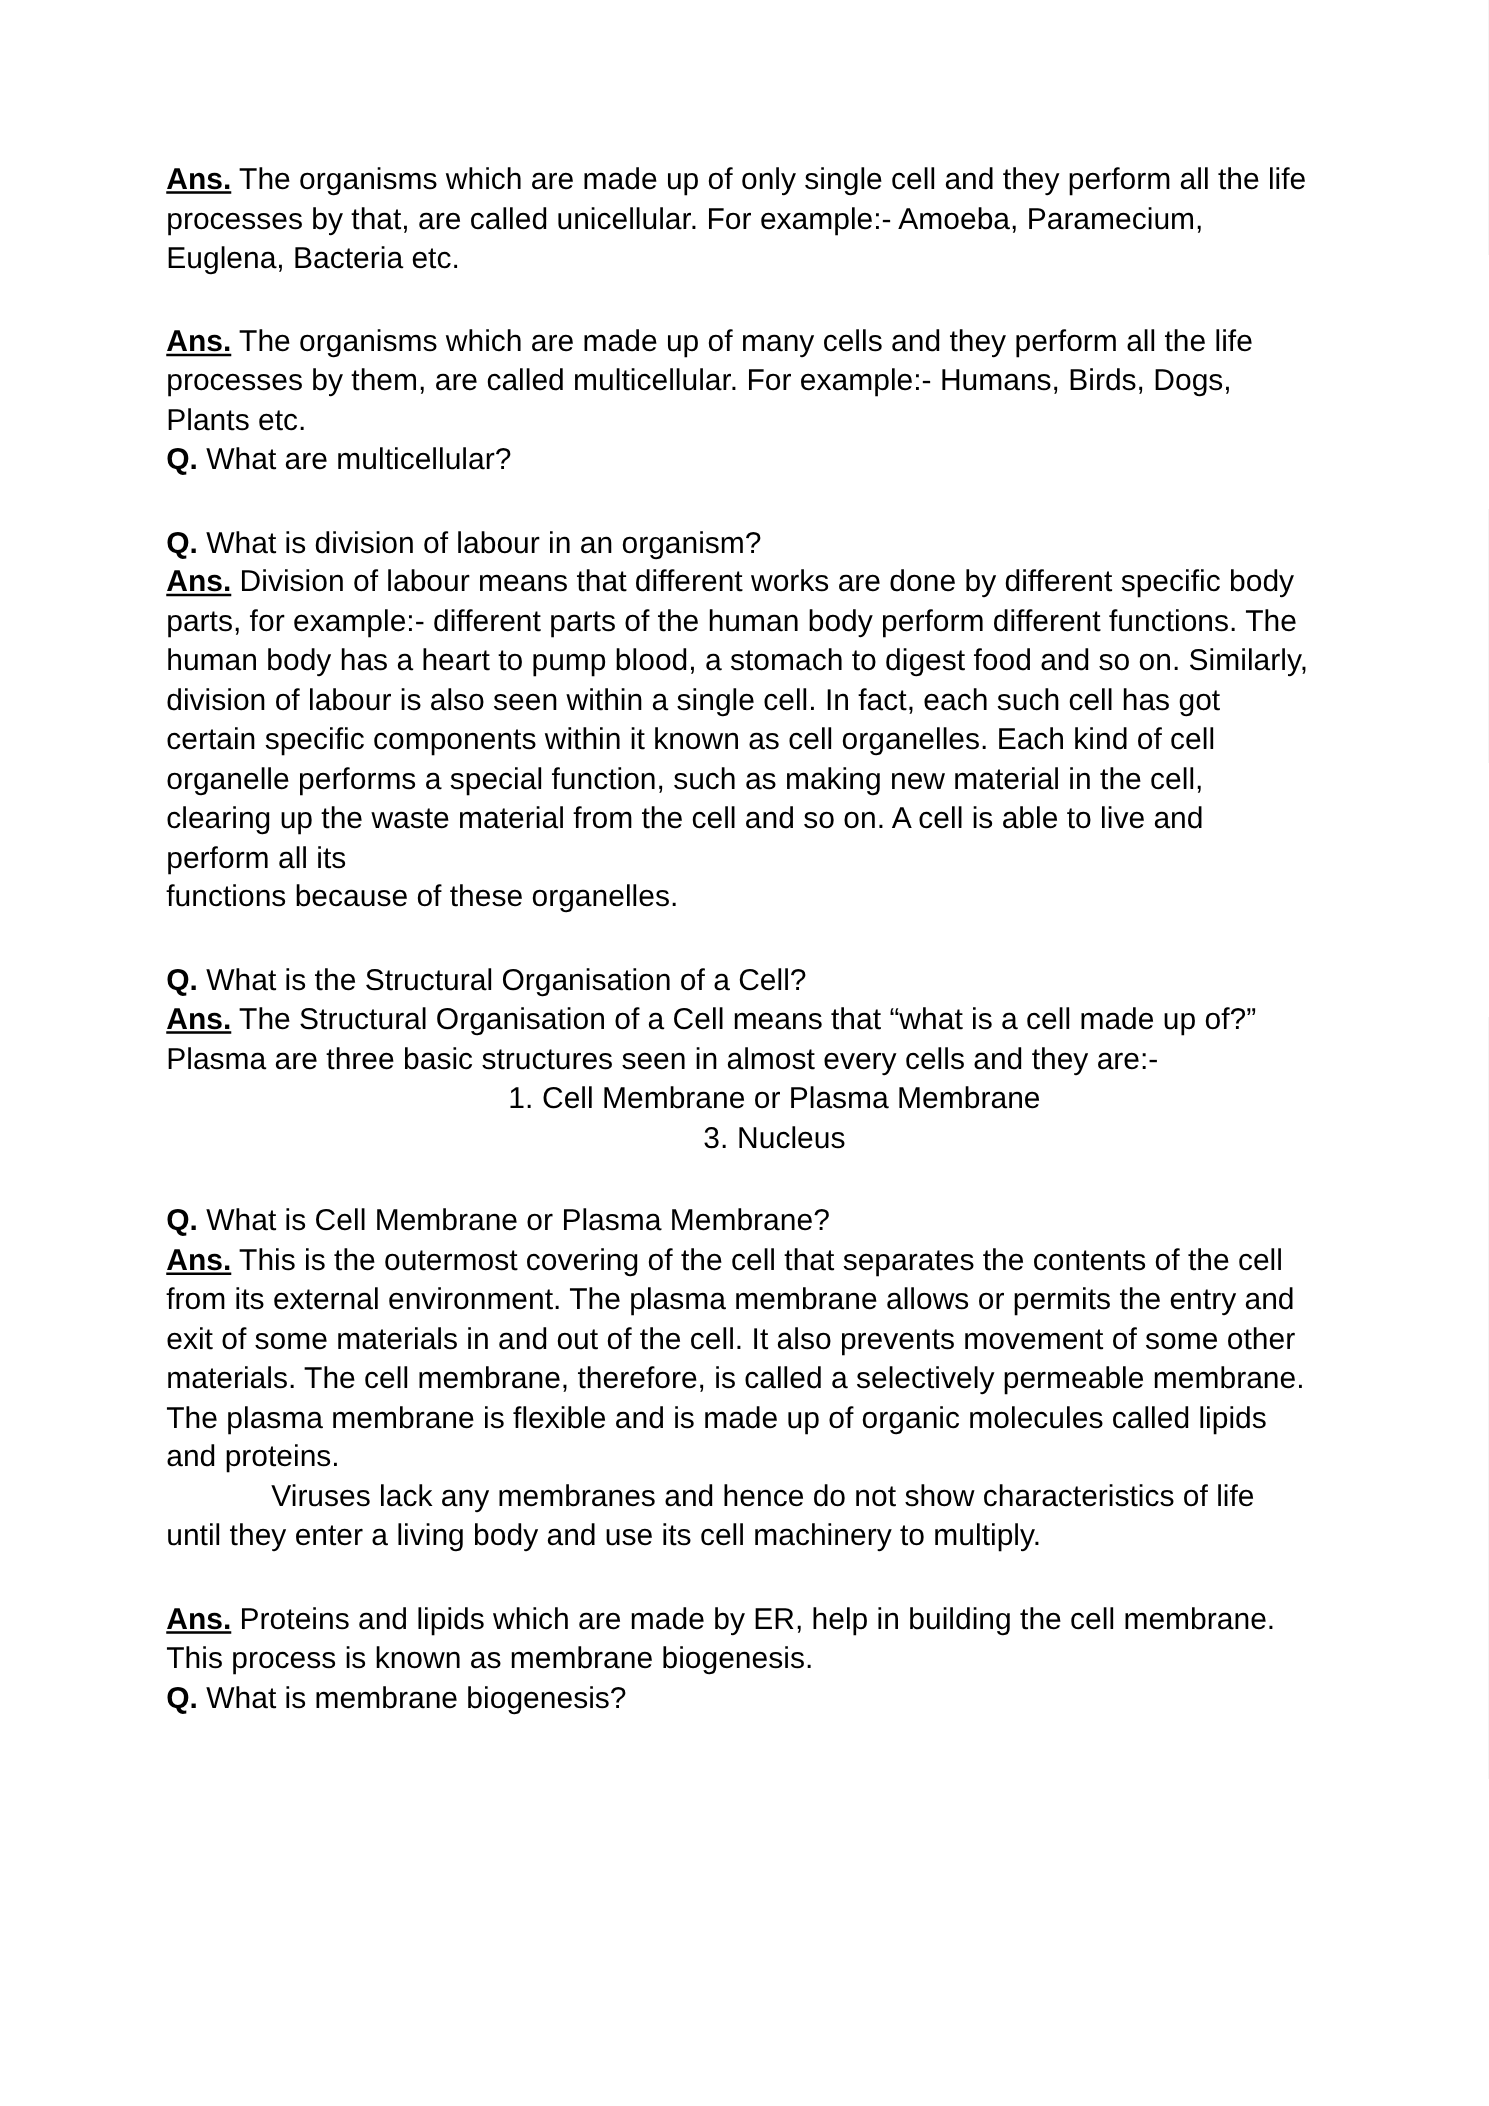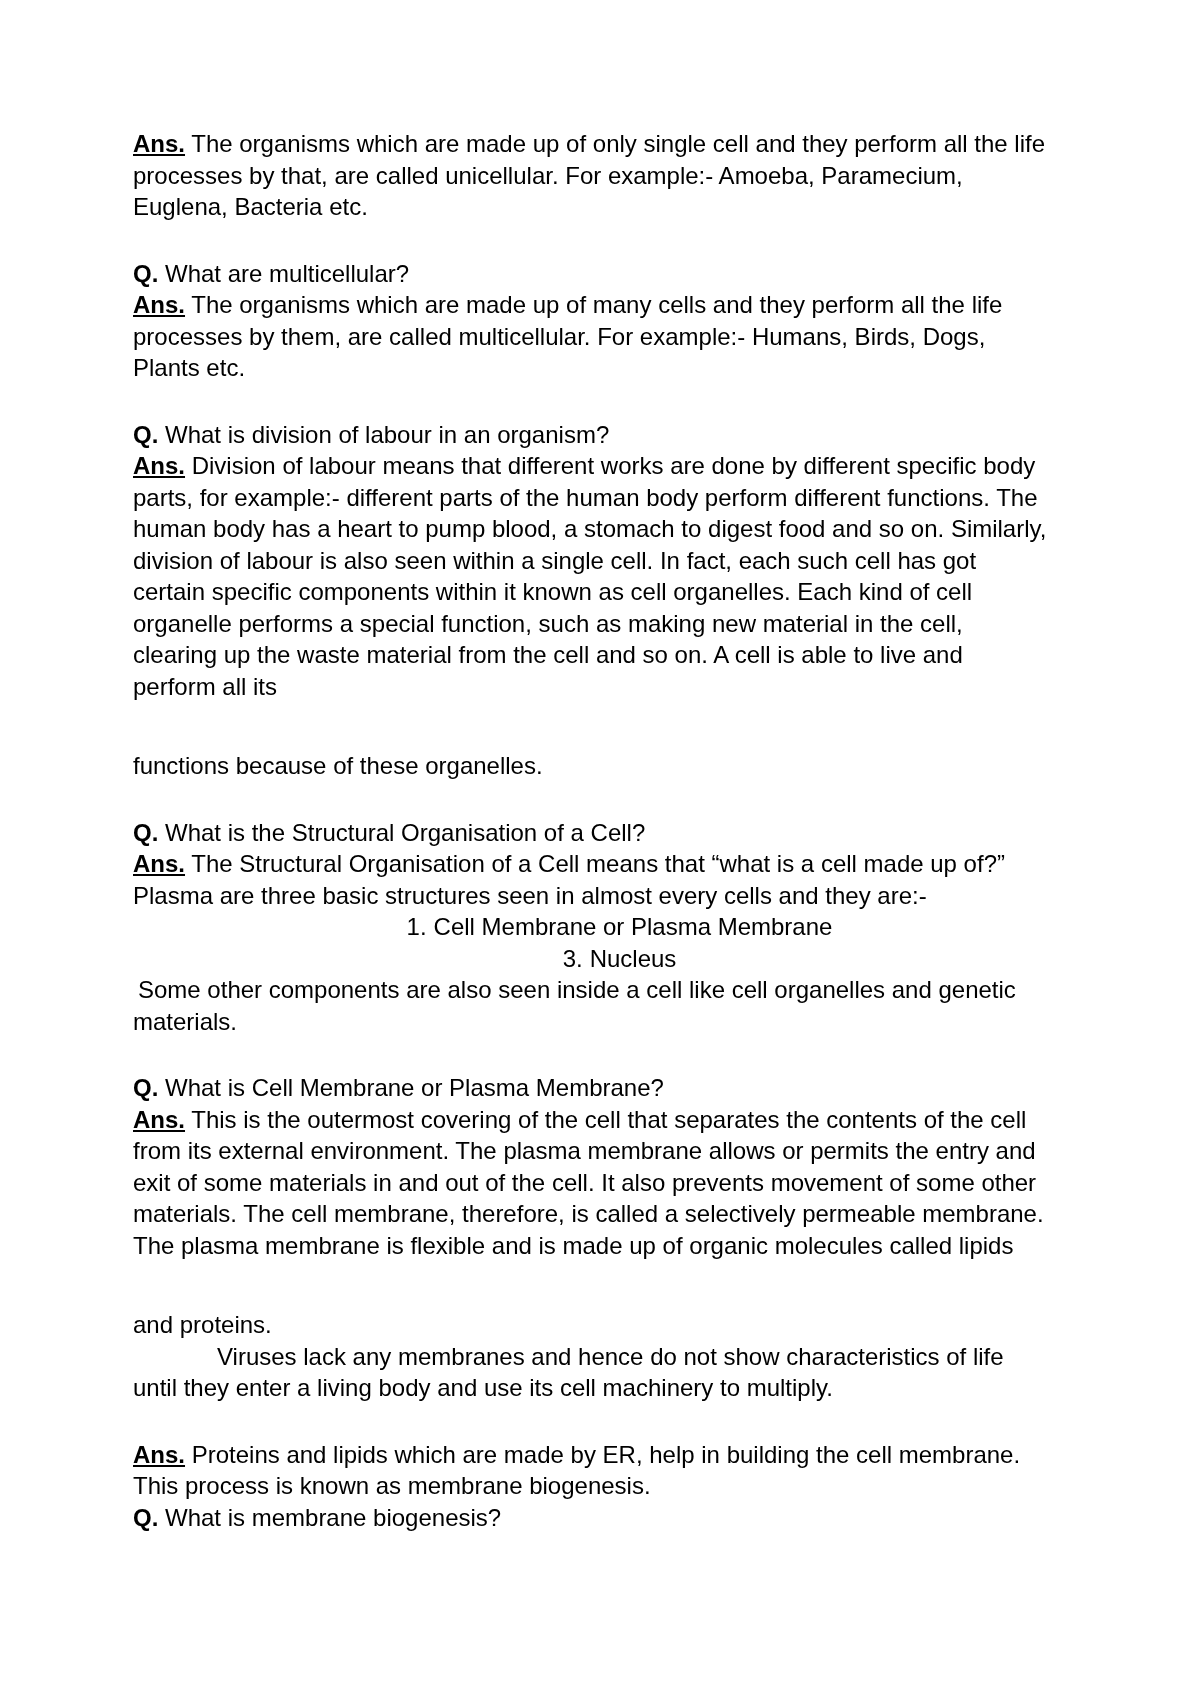--- a/index.html
+++ b/index.html
@@ -18,46 +18,45 @@
     width: 916px;
     font-family: Liberation Sans, sans-serif;
     font-size: 24px;
     line-height: 31.5px;
     color: #000000;
     text-align: left;
   }
   .para { margin: 0; }
   .label { font-weight: bold; }
   .label.ans { text-decoration: underline; }
-  .hard-line { display: block; margin-top: 48px; }
+  .hard-line { display: block; }
   .spacer { height: 35px; }
   .olist { margin: 0; text-align: center; }
   .olist .li { padding-left: 50px; }
   .olist .num { display: inline-block; width: 34px; }
 </style>
 </head>
 <body>
 
 <div class="page">
   <div class="content">
       <div class="para answer"><span class="label ans">Ans.</span> <span>The organisms which are made up of only single cell and they perform all the life processes by that, are called unicellular. For example:- Amoeba, Paramecium, Euglena, Bacteria etc.</span></div>
       <div class="spacer"></div>
+      <div class="para answer"><span class="label ans">Ans.</span> <span>The organisms which are made up of many cells and they perform all the life processes by them, are called multicellular. For example:- Humans, Birds, Dogs, Plants etc.</span></div>
       <div class="para question"><span class="label q">Q.</span> <span>What are multicellular?</span></div>
-      <div class="para answer"><span class="label ans">Ans.</span> <span>The organisms which are made up of many cells and they perform all the life processes by them, are called multicellular. For example:- Humans, Birds, Dogs, Plants etc.</span></div>
       <div class="spacer"></div>
       <div class="para question"><span class="label q">Q.</span> <span>What is division of labour in an organism?</span></div>
       <div class="para answer"><span class="label ans">Ans.</span> <span>Division of labour means that different works are done by different specific body parts, for example:- different parts of the human body perform different functions. The human body has a heart to pump blood, a stomach to digest food and so on. Similarly, division of labour is also seen within a single cell. In fact, each such cell has got certain specific components within it known as cell organelles. Each kind of cell organelle performs a special function, such as making new material in the cell, clearing up the waste material from the cell and so on. A cell is able to live and perform all its</span><span class="hard-line">functions because of these organelles.</span></div>
       <div class="spacer"></div>
       <div class="para question"><span class="label q">Q.</span> <span>What is the Structural Organisation of a Cell?</span></div>
       <div class="para answer"><span class="label ans">Ans.</span> <span>The Structural Organisation of a Cell means that “what is a cell made up of?” Plasma are three basic structures seen in almost every cells and they are:-</span></div>
       <div class="olist">
         <div class="li"><span class="num">1.</span><span>Cell Membrane or Plasma Membrane</span></div>
         <div class="li"><span class="num">3.</span><span>Nucleus</span></div>
       </div>
-      <div class="para paragraph" style="text-indent: 5px;"><span>Some other components are also seen inside a cell like cell organelles and genetic materials.</span></div>
       <div class="spacer"></div>
       <div class="para question"><span class="label q">Q.</span> <span>What is Cell Membrane or Plasma Membrane?</span></div>
       <div class="para answer"><span class="label ans">Ans.</span> <span>This is the outermost covering of the cell that separates the contents of the cell from its external environment. The plasma membrane allows or permits the entry and exit of some materials in and out of the cell. It also prevents movement of some other materials. The cell membrane, therefore, is called a selectively permeable membrane. The plasma membrane is flexible and is made up of organic molecules called lipids</span><span class="hard-line">and proteins.</span></div>
       <div class="para paragraph" style="text-indent: 84px;"><span>Viruses lack any membranes and hence do not show characteristics of life until they enter a living body and use its cell machinery to multiply.</span></div>
       <div class="spacer"></div>
       <div class="para answer"><span class="label ans">Ans.</span> <span>Proteins and lipids which are made by ER, help in building the cell membrane. This process is known as membrane biogenesis.</span></div>
       <div class="para question"><span class="label q">Q.</span> <span>What is membrane biogenesis?</span></div>
     </div>
 </div>
 

